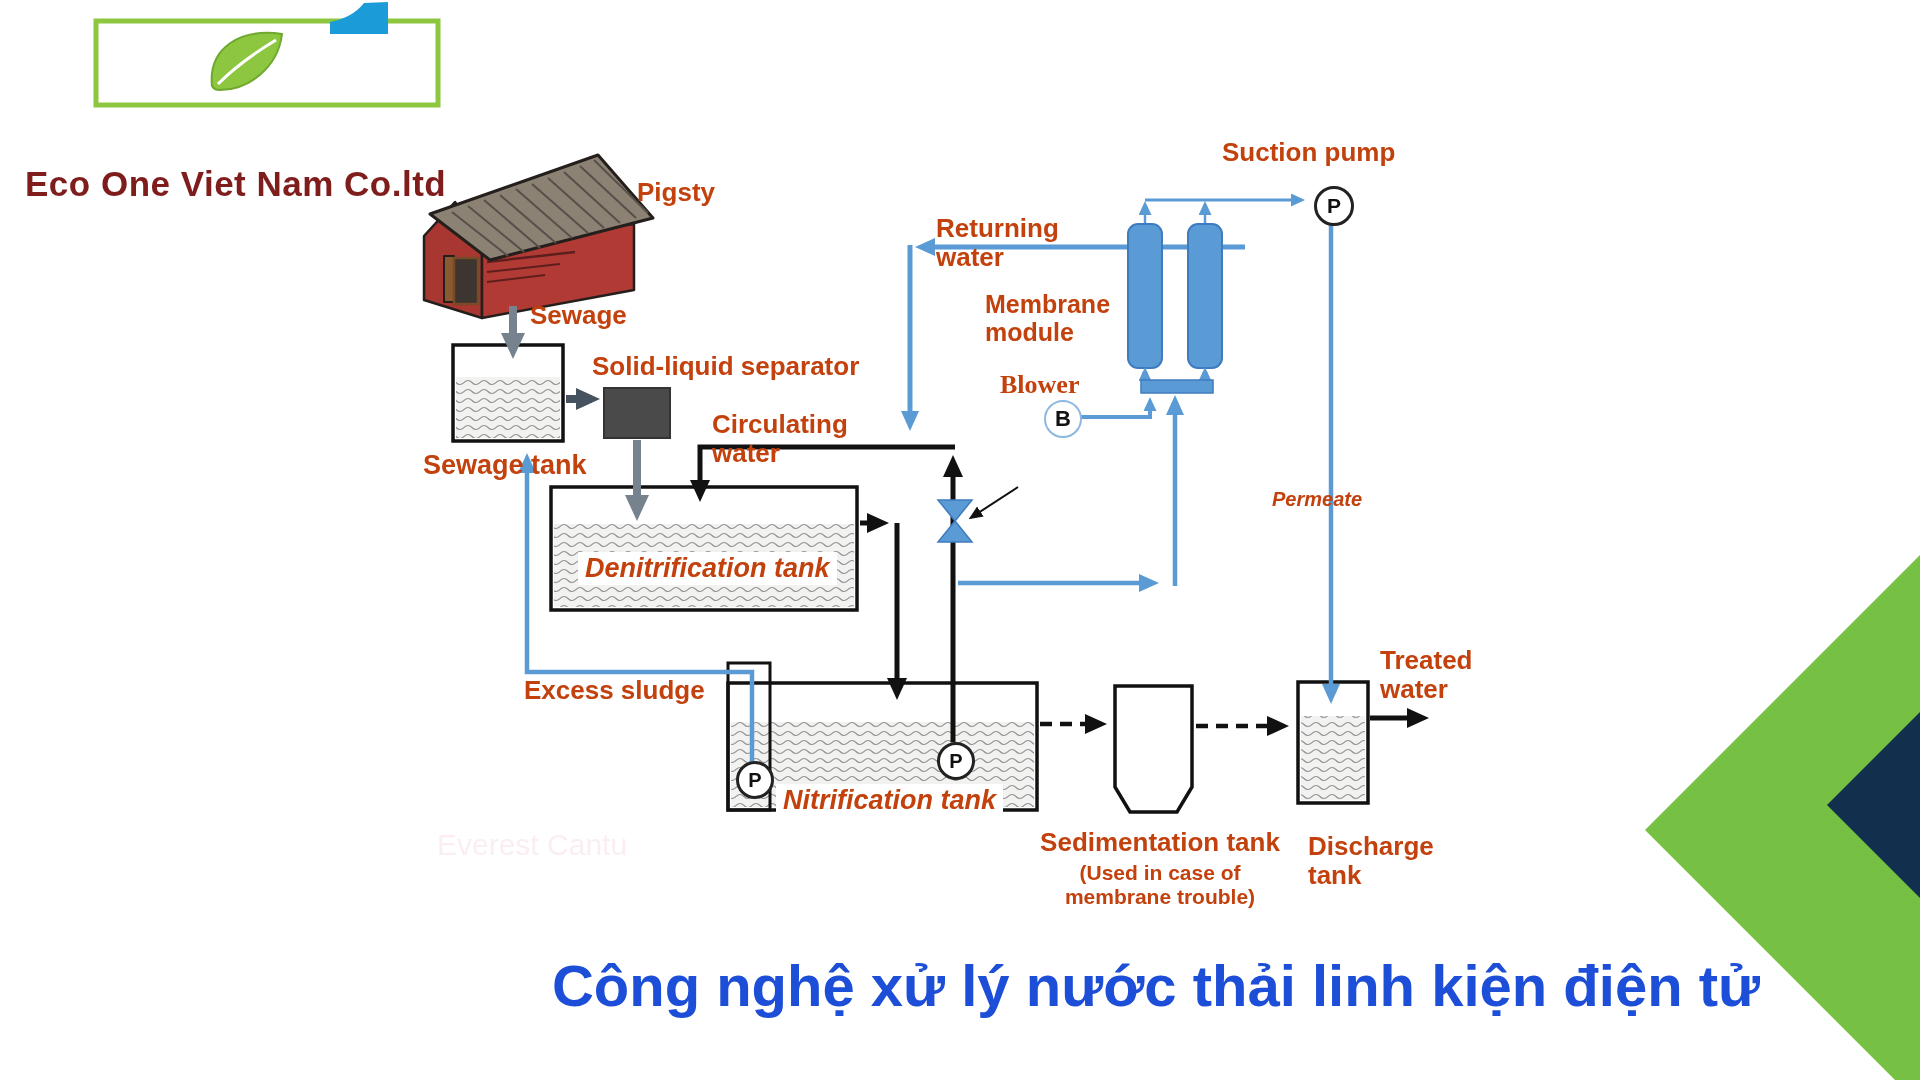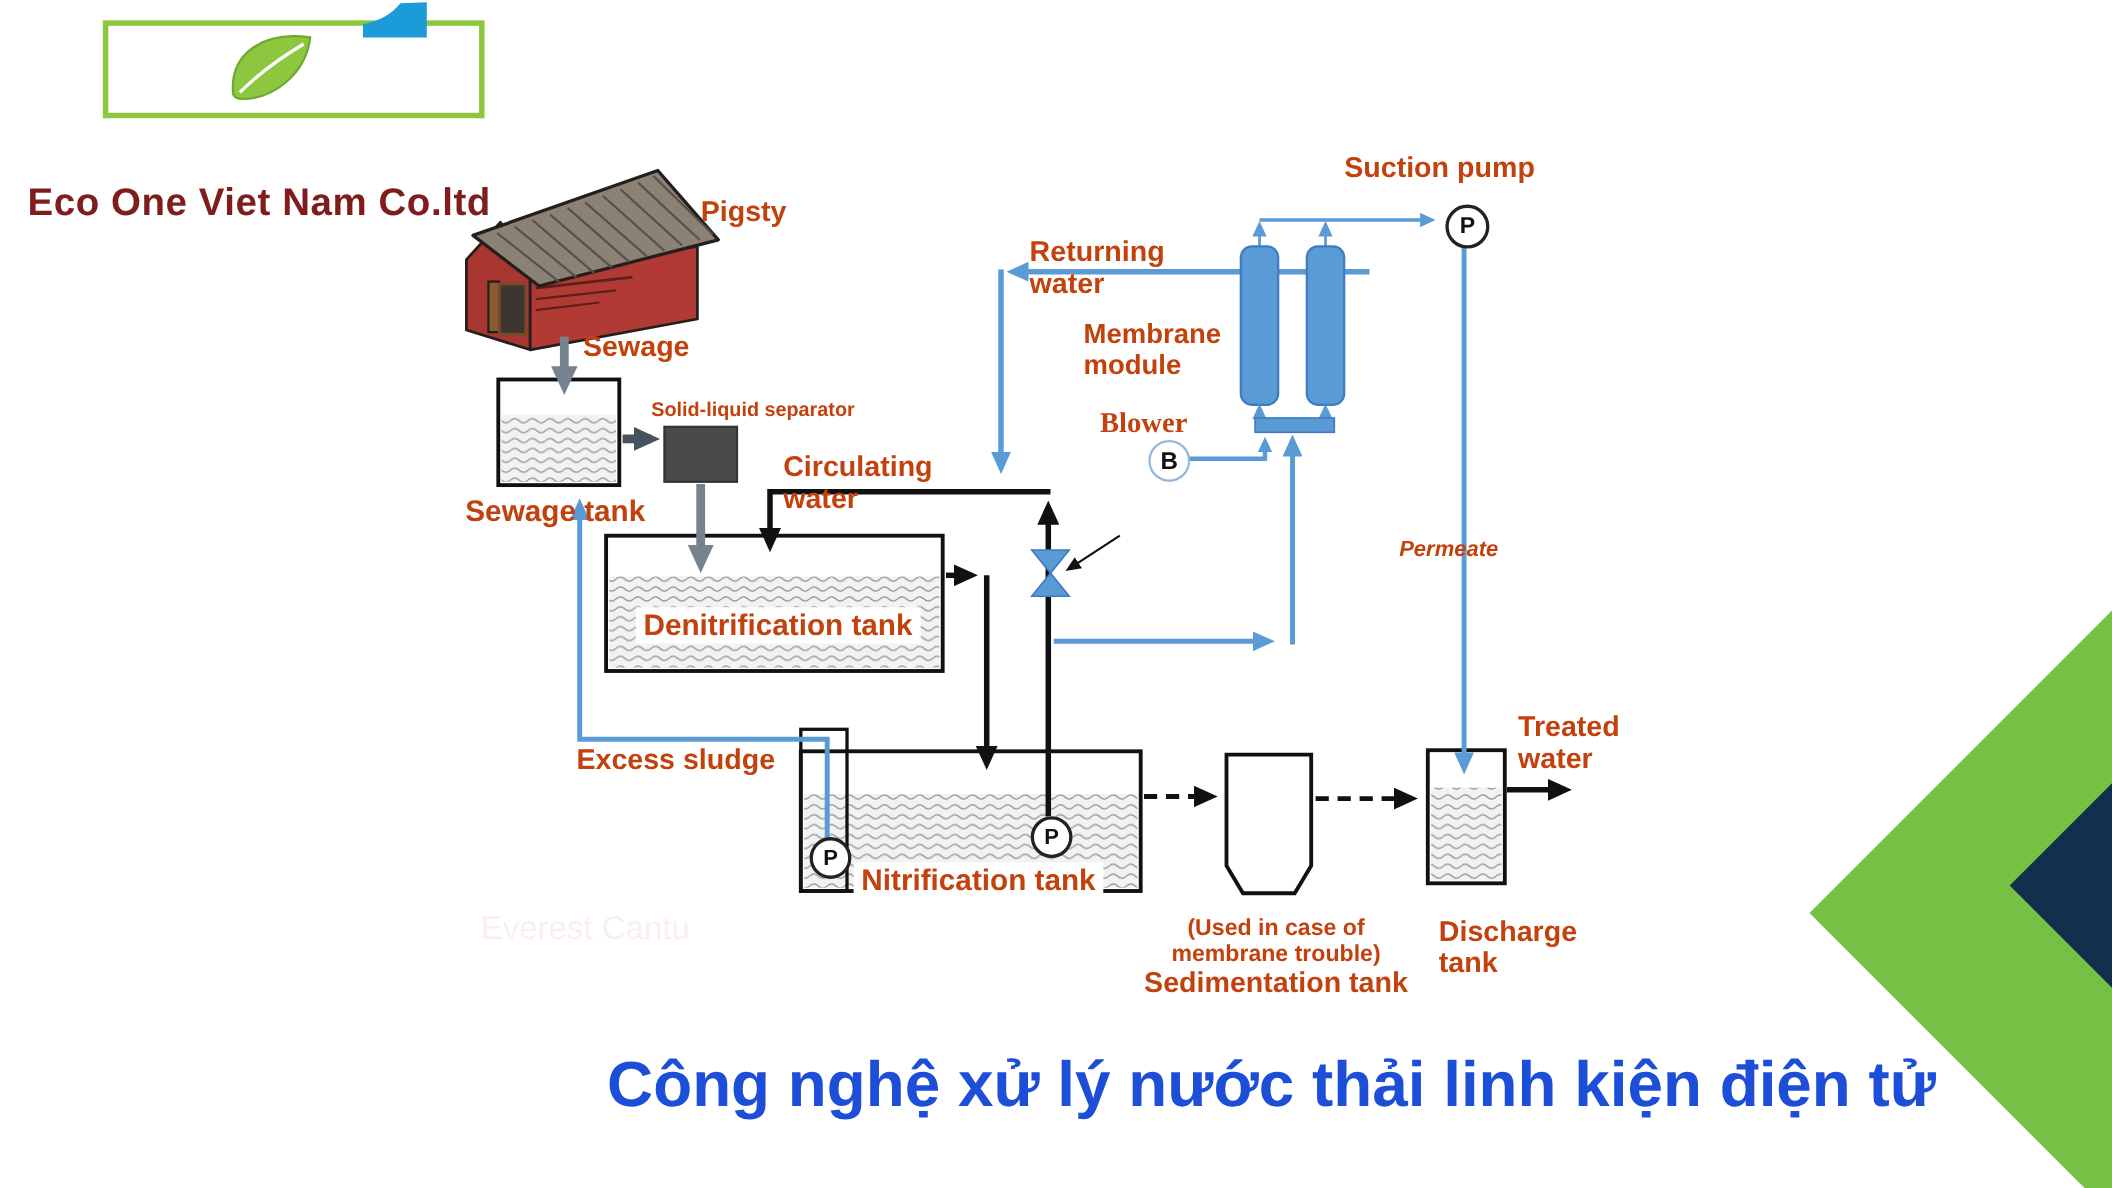--- a/index.html
+++ b/index.html
@@ -1,21 +1,21 @@
 <!DOCTYPE html>
 <html><head>
 <meta charset="utf-8">
 <style>
   html,body{margin:0;padding:0;background:#e8e8e8;}
   .canvas{position:relative;width:1920px;height:1080px;background:#ffffff;overflow:hidden;
           font-family:"Liberation Sans",sans-serif;}
   .art{position:absolute;left:0;top:0;z-index:1;}
   .lbl{position:absolute;z-index:3;font-weight:bold;color:#c2410c;white-space:pre-line;
        line-height:1.13;font-family:"Liberation Sans",sans-serif;}
-  .whitebg{background:#ffffff;padding:1px 7px;}
+  .whitebg{background:#ffffff;padding:1px 7px;font-style:italic;}
   .pump{position:absolute;z-index:4;border-radius:50%;background:#fff;border:3px solid #222;
         display:flex;align-items:center;justify-content:center;font-weight:bold;color:#111;}
   .pump.blue-ring{border:2px solid #8fb8e0;}
   .company{position:absolute;z-index:3;font-weight:800;color:#7f1d1d;letter-spacing:.5px;margin-top:38px;}
   .title{position:absolute;z-index:3;font-weight:800;color:#1d4ed8;text-align:right;}
   .watermark{position:absolute;z-index:2;font-weight:400;color:#fbeef0;}
   .logo-text{position:absolute;z-index:4;display:flex;align-items:flex-start;
              font-weight:800;color:#1b9cd8;font-size:70px;line-height:1;letter-spacing:-3px;}
   .logo-leaf{position:absolute;z-index:5;}
   .sed-label{position:absolute;z-index:3;text-align:center;}
@@ -146,37 +146,37 @@
 
   <svg class="logo-leaf" style="left:196px;top:20px;" width="96" height="80" viewBox="0 0 96 80">
     <path d="M16,66 C12,28 44,8 86,14 C82,48 52,70 24,70 C19,70 17,68 16,66 z" fill="#8dc63f" stroke="#6ea82e" stroke-width="2"></path>
     <path d="M22,64 C38,48 60,32 80,20" stroke="#ffffff" stroke-width="3" fill="none"></path>
   </svg>
   <div class="company" style="left:25px;top:126px;font-size:35px;">Eco One Viet Nam Co.ltd</div>
 
   <div class="lbl" style="left:637px;top:178px;font-size:26px;">Pigsty</div>
   <div class="lbl" style="left:530px;top:301px;font-size:26px;">Sewage</div>
   <div class="lbl" style="left:423px;top:450px;font-size:27px;">Sewage tank</div>
-  <div class="lbl" style="left:592px;top:362px;font-size:18px;">Solid-liquid separator</div>
+  <div class="lbl" style="left:592px;top:352px;font-size:26px;">Solid-liquid separator</div>
   <div class="lbl" style="left:712px;top:410px;font-size:26px;">Circulating
 water</div>
   <div class="lbl whitebg" style="left:578px;top:552px;font-size:27px;">Denitrification tank</div>
   <div class="lbl" style="left:524px;top:676px;font-size:26px;">Excess sludge</div>
   <div class="lbl whitebg" style="left:776px;top:784px;font-size:27px;">Nitrification tank</div>
   <div class="lbl" style="left:936px;top:214px;font-size:26px;">Returning
 water</div>
   <div class="lbl" style="left:985px;top:290px;font-size:25px;">Membrane
 module</div>
   <div class="lbl" style="left:1000px;top:370px;font-size:26px;font-family:Liberation Serif, serif;">Blower</div>
   <div class="lbl" style="left:1222px;top:138px;font-size:26px;">Suction pump</div>
   <div class="lbl" style="left:1272px;top:488px;font-size:20px;font-style:italic;">Permeate</div>
   <div class="sed-label" style="left:1010px;top:828px;width:300px;">
+    <div class="lbl" style="position:static;font-size:26px;">Sedimentation tank</div>
     <div class="lbl" style="position:static;font-size:21px;margin-top:4px;">(Used in case of
 membrane trouble)</div>
-    <div class="lbl" style="position:static;font-size:26px;">Sedimentation tank</div>
   </div>
   <div class="lbl" style="left:1308px;top:832px;font-size:26px;">Discharge
 tank</div>
   <div class="lbl" style="left:1380px;top:646px;font-size:26px;">Treated
 water</div>
 
   <div class="pump" style="left:736px;top:761px;width:32px;height:32px;font-size:20px;">P</div>
   <div class="pump" style="left:937px;top:742px;width:32px;height:32px;font-size:20px;">P</div>
   <div class="pump" style="left:1314px;top:186px;width:34px;height:34px;font-size:21px;">P</div>
   <div class="pump blue-ring" style="left:1044px;top:400px;width:34px;height:34px;font-size:22px;">B</div>

